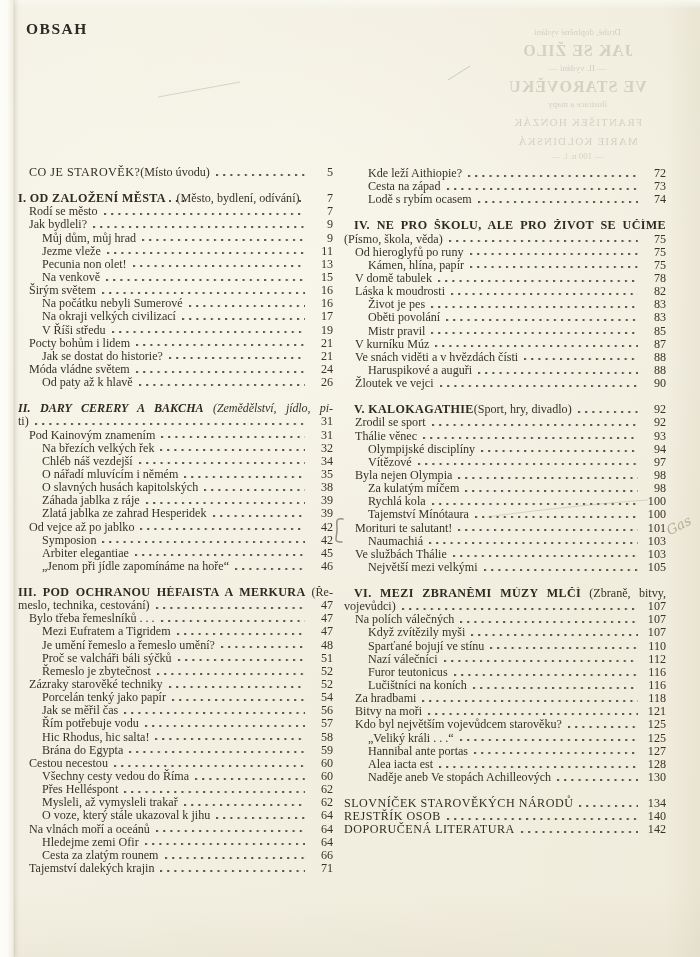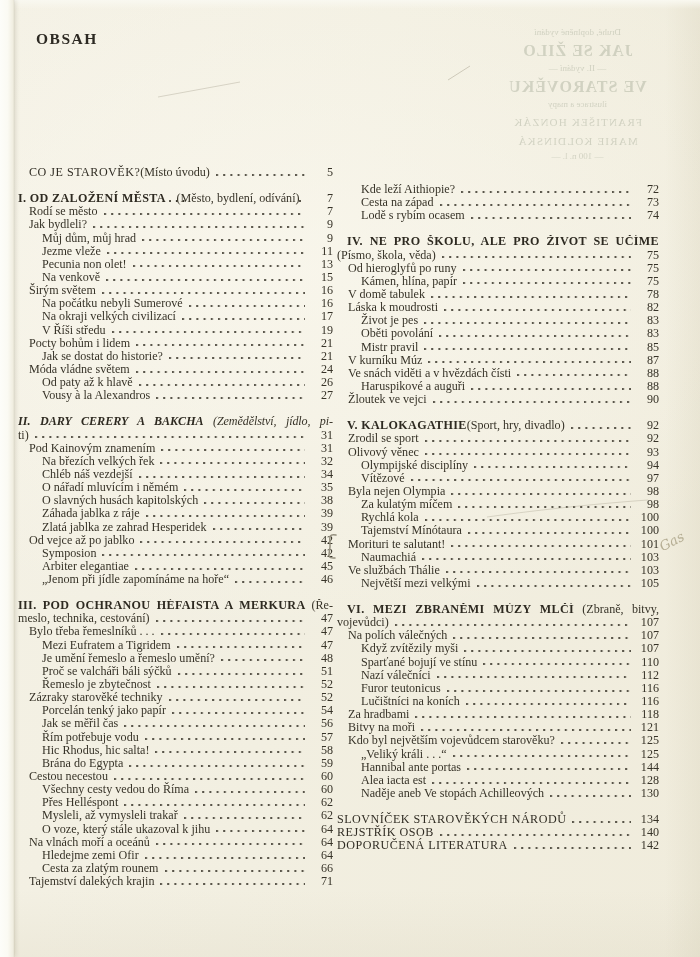--- a/index.html
+++ b/index.html
@@ -17,26 +17,26 @@
   .page::before{
     content:"";position:absolute;left:0;top:0;bottom:0;width:14px;z-index:3;
     background:linear-gradient(to right,#fdfdf9 0%,#fbfaf3 55%,#eeebdc 100%);
     box-shadow:2px 0 4px rgba(120,110,85,0.18);
   }
   .page::after{
     content:"";position:absolute;left:14px;right:0;top:0;height:9px;z-index:2;
     background:linear-gradient(#f9f8f0,rgba(249,248,240,0));
   }
   .title{
-    position:absolute;left:26px;top:20px;margin:10px;z-index:4;
+    position:absolute;left:26px;top:20px;margin:0;z-index:4;
     font-size:15.5px;font-weight:bold;letter-spacing:1.5px;color:#2d2a23;
   }
   .col{position:absolute;font-size:12.1px;line-height:13.15px;z-index:4;}
   #col-left{left:18px;top:166px;width:315px;}
-  #col-right{left:337px;top:167px;width:322px;margin-top:16px;}
+  #col-right{left:344px;top:167px;width:322px;}
   .row{display:flex;align-items:flex-end;height:13.15px;white-space:nowrap;}
   .row.wrap{display:block;white-space:normal;text-align:justify;text-align-last:justify;height:13.15px;overflow:hidden;}
   .row.tight{letter-spacing:-0.1px;word-spacing:-1px;font-style:italic;}
   .gap{height:13px;}
   .in1{padding-left:11px;}
   .in2{padding-left:24px;}
   .inh{padding-left:10px;}
   .lbl{flex:0 1 auto;min-width:0;line-height:13.15px;}
   .bold{font-weight:bold;letter-spacing:0.35px;color:#2e2a21;}
   .tight .bold{letter-spacing:0;}
@@ -157,25 +157,20 @@
       <div class="row in1">
         <span class="lbl reg">Móda vládne světem</span>
         <span class="leader"></span>
         <span class="page-num">24</span>
       </div>
       <div class="row in2">
         <span class="lbl reg">Od paty až k hlavě</span>
         <span class="leader"></span>
         <span class="page-num">26</span>
       </div>
-      <div class="row in2">
-        <span class="lbl reg">Vousy à la Alexandros</span>
-        <span class="leader"></span>
-        <span class="page-num">27</span>
-      </div>
       <div class="gap"></div>
       <div class="row in0 wrap tight"><span class="lbl bold">II. DARY CERERY A BAKCHA</span><span class="lbl reg"> (Zemědělství, jídlo, pi-</span></div>
       <div class="row in0">
         <span class="lbl reg">ti)</span>
         <span class="leader"></span>
         <span class="page-num">31</span>
       </div>
       <div class="row in1">
         <span class="lbl reg">Pod Kainovým znamením</span>
         <span class="leader"></span>
@@ -423,21 +418,21 @@
         <span class="lbl reg"> (Sport, hry, divadlo)</span>
         <span class="leader"></span>
         <span class="page-num">92</span>
       </div>
       <div class="row in1">
         <span class="lbl reg">Zrodil se sport</span>
         <span class="leader"></span>
         <span class="page-num">92</span>
       </div>
       <div class="row in1">
-        <span class="lbl reg">Olivový věnec</span>
+        <span class="lbl reg">Thálie věnec</span>
         <span class="leader"></span>
         <span class="page-num">93</span>
       </div>
       <div class="row in2">
         <span class="lbl reg">Olympijské disciplíny</span>
         <span class="leader"></span>
         <span class="page-num">94</span>
       </div>
       <div class="row in2">
         <span class="lbl reg">Vítězové</span>
@@ -541,21 +536,21 @@
         <span class="page-num">125</span>
       </div>
       <div class="row in2">
         <span class="lbl reg">„Veliký králi . . .“</span>
         <span class="leader"></span>
         <span class="page-num">125</span>
       </div>
       <div class="row in2">
         <span class="lbl reg">Hannibal ante portas</span>
         <span class="leader"></span>
-        <span class="page-num">144</span>
+        <span class="page-num">127</span>
       </div>
       <div class="row in2">
         <span class="lbl reg">Alea iacta est</span>
         <span class="leader"></span>
         <span class="page-num">128</span>
       </div>
       <div class="row in2">
         <span class="lbl reg">Naděje aneb Ve stopách Achilleových</span>
         <span class="leader"></span>
         <span class="page-num">130</span>

